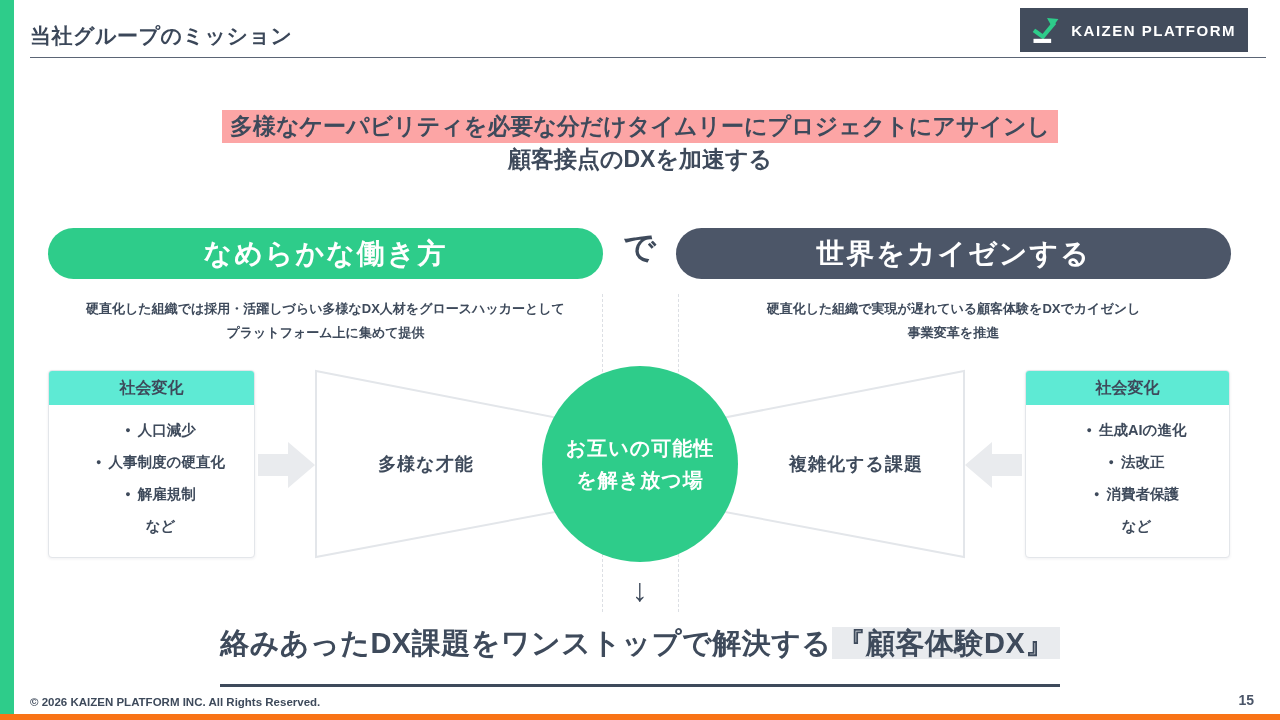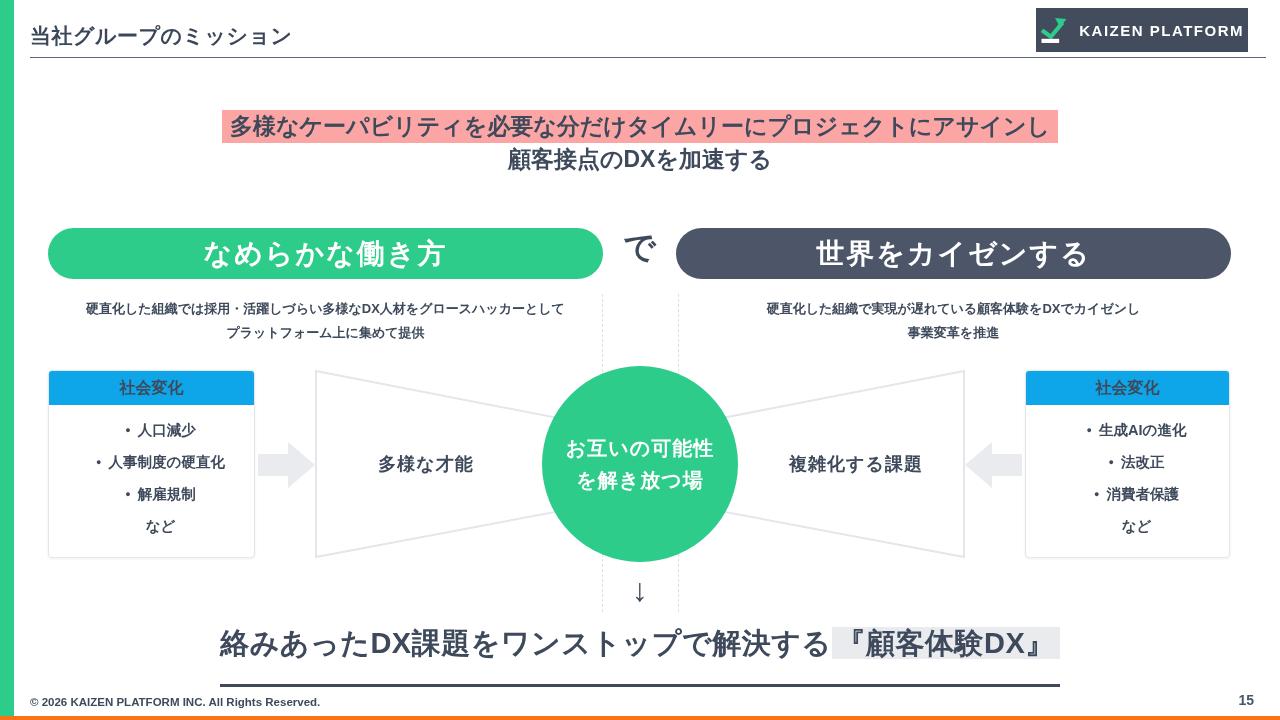--- a/index.html
+++ b/index.html
@@ -1,29 +1,29 @@
 <!DOCTYPE html>
 <html><head>
 <meta charset="utf-8">
 <style>
   * { margin: 0; padding: 0; box-sizing: border-box; }
   html,body { width:1280px; height:720px; }
   body {
     font-family: "Liberation Sans", "DejaVu Sans", sans-serif;
     background:#ffffff; color:#3e4a5b; overflow:hidden;
   }
-  .slide { position:relative; width:1280px; height:720px; background:#fff; overflow:hidden; border-bottom:4px solid #f97316; }
+  .slide { position:relative; width:1280px; height:720px; background:#fff; overflow:hidden; border-bottom:6px solid #f97316; }
 
   
   .accent-bar { position:absolute; left:0; top:0; width:14px; height:720px; background:#2ecc8a; }
 
   
   .page-title { position:absolute; left:30px; top:22px; font-size:21px; font-weight:700; color:#3b4759; letter-spacing:0.5px; }
   .header-rule { position:absolute; left:30px; right:14px; top:57px; height:1px; background:#5b6575; }
-  .logo { position:absolute; right:32px; top:8px; height:44px; background:#424c5c; display:flex; align-items:center; padding:0 4px; }
+  .logo { position:absolute; right:32px; top:8px; height:44px; background:#424c5c; display:flex; align-items:center; padding:0 12px; }
   .logo svg { width:30px; height:27px; margin-right:9px; }
   .logo-text { color:#fff; font-size:15px; font-weight:700; letter-spacing:1.5px; white-space:nowrap; }
 
   
   .subtitle { position:absolute; left:0; top:110px; width:1280px; text-align:center; font-weight:700; color:#3e4a5b; }
   .subtitle .l1 { display:inline-block; background:#fca5a5; padding:1px 8px; font-size:23px; }
   .subtitle .l2 { margin-top:1px; font-size:23px; }
 
   
   .pill { position:absolute; top:228px; height:51px; border-radius:26px; display:flex; align-items:center; justify-content:center; color:#fff; font-size:28px; font-weight:700; letter-spacing:2px; }
@@ -39,21 +39,21 @@
   .dash { position:absolute; top:294px; height:318px; width:0; border-left:1px dashed #dcdfe4; }
   .dash.d1 { left:602px; } .dash.d2 { left:678px; }
 
   
   .diagram-svg { position:absolute; left:0; top:0; width:1280px; height:720px; pointer-events:none; }
 
   
   .side-card { position:absolute; top:370px; height:188px; background:#fff; border:1px solid #e3e6ea; border-radius:4px; box-shadow:0 1px 3px rgba(60,70,90,.08); }
   .side-card.left { left:48px; width:207px; }
   .side-card.right { left:1025px; width:205px; }
-  .card-header { height:34px; line-height:34px; background:#0ea5e9; text-align:center; font-size:16px; font-weight:700; color:#3e4a5b; border-radius:3px 3px 0 0; }
+  .card-header { height:34px; line-height:34px; background:#5eead4; text-align:center; font-size:16px; font-weight:700; color:#3e4a5b; border-radius:3px 3px 0 0; }
   .card-body { padding:14px 0 0 18px;text-align:center; }
   .card-item { font-size:14.5px; font-weight:700; color:#3e4a5b; margin-bottom:10px; line-height:22px; }
   .card-item::before { content:"●"; font-size:9px; vertical-align:2px; margin-right:7px; }
   .card-etc { font-size:14.5px; font-weight:700; color:#3e4a5b; line-height:22px; }
 
   
   .funnel-label { position:absolute; top:452px; width:200px; text-align:center; font-size:18px; font-weight:700; color:#3e4a5b; letter-spacing:1px; }
   .funnel-label.left { left:326px; } .funnel-label.right { left:756px; }
   .circle-text { position:absolute; left:540px; top:432px; width:200px; text-align:center; color:#fff; font-size:20px; font-weight:700; line-height:1.6; letter-spacing:1px; }
 

